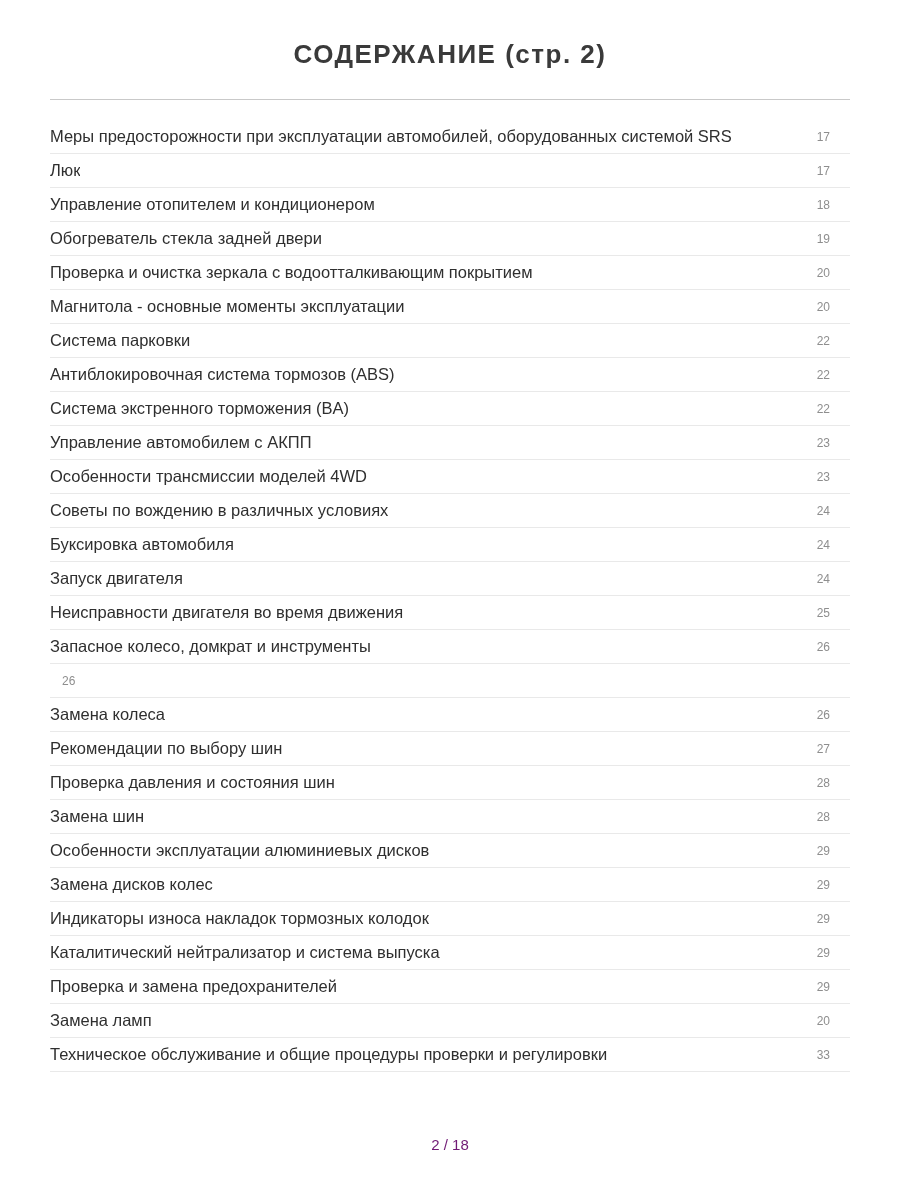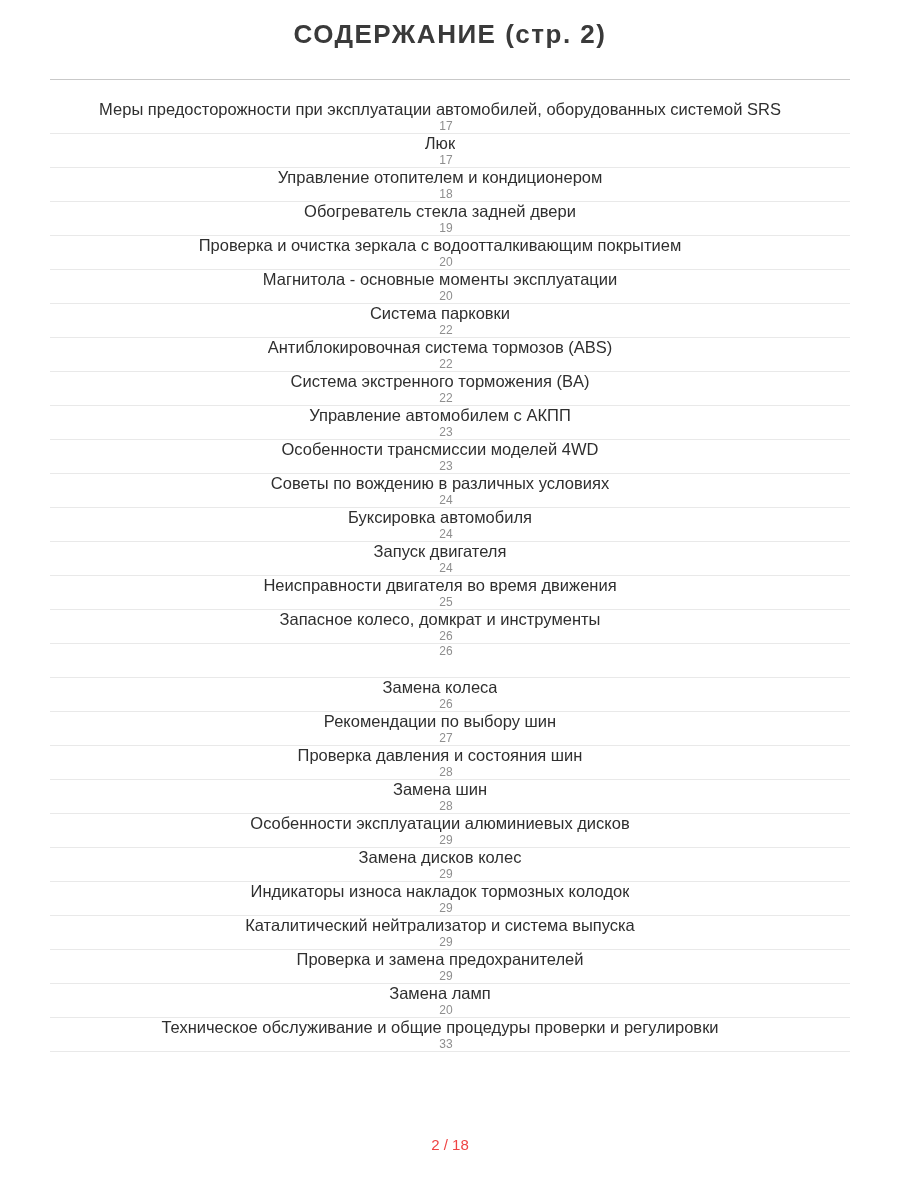--- a/index.html
+++ b/index.html
@@ -9,21 +9,21 @@
     font-family: "Liberation Sans", sans-serif;
   }
   .page {
     position: relative;
     width: 900px;
     height: 1200px;
     background: #ffffff;
     overflow: hidden;
   }
   .page-title {
-    padding-top: 18px;
+    padding-top: 38px;
     line-height: 32px;
     text-align: center;
     font-size: 26px;
     font-weight: bold;
     letter-spacing: 1.5px;
     color: #3a3a3a;
   }
   .title-divider {
     margin: 29px 50px 0 50px;
     border: none;
@@ -33,42 +33,41 @@
   .toc-list {
     margin: 20px 50px 0 50px;
   }
   .toc-row {
     height: 34px;
     display: flex;
     align-items: center;
     justify-content: space-between;
     border-bottom: 1px solid #e9e9e9;
     padding-right: 20px;
-    flex-direction: column;
   }
   .toc-label {
     font-size: 16.5px;
     color: #2f2f2f;
     white-space: nowrap;
     overflow: hidden;
   }
   .toc-page {
     font-size: 12px;
     color: #8e8e8e;
     margin-left: 12px;
     flex-shrink: 0;
   }
   .page-footer {
     position: absolute;
     top: 1136px;
     left: 0;
     width: 100%;
     text-align: center;
     font-size: 15px;
-    color: #ef4444;
+    color: #701a75;
   }
 </style>
 </head>
 <body>
 
 <div class="page">
 
   <div class="page-title">СОДЕРЖАНИЕ (стр. 2)</div>
 
   <div class="title-divider"></div>

